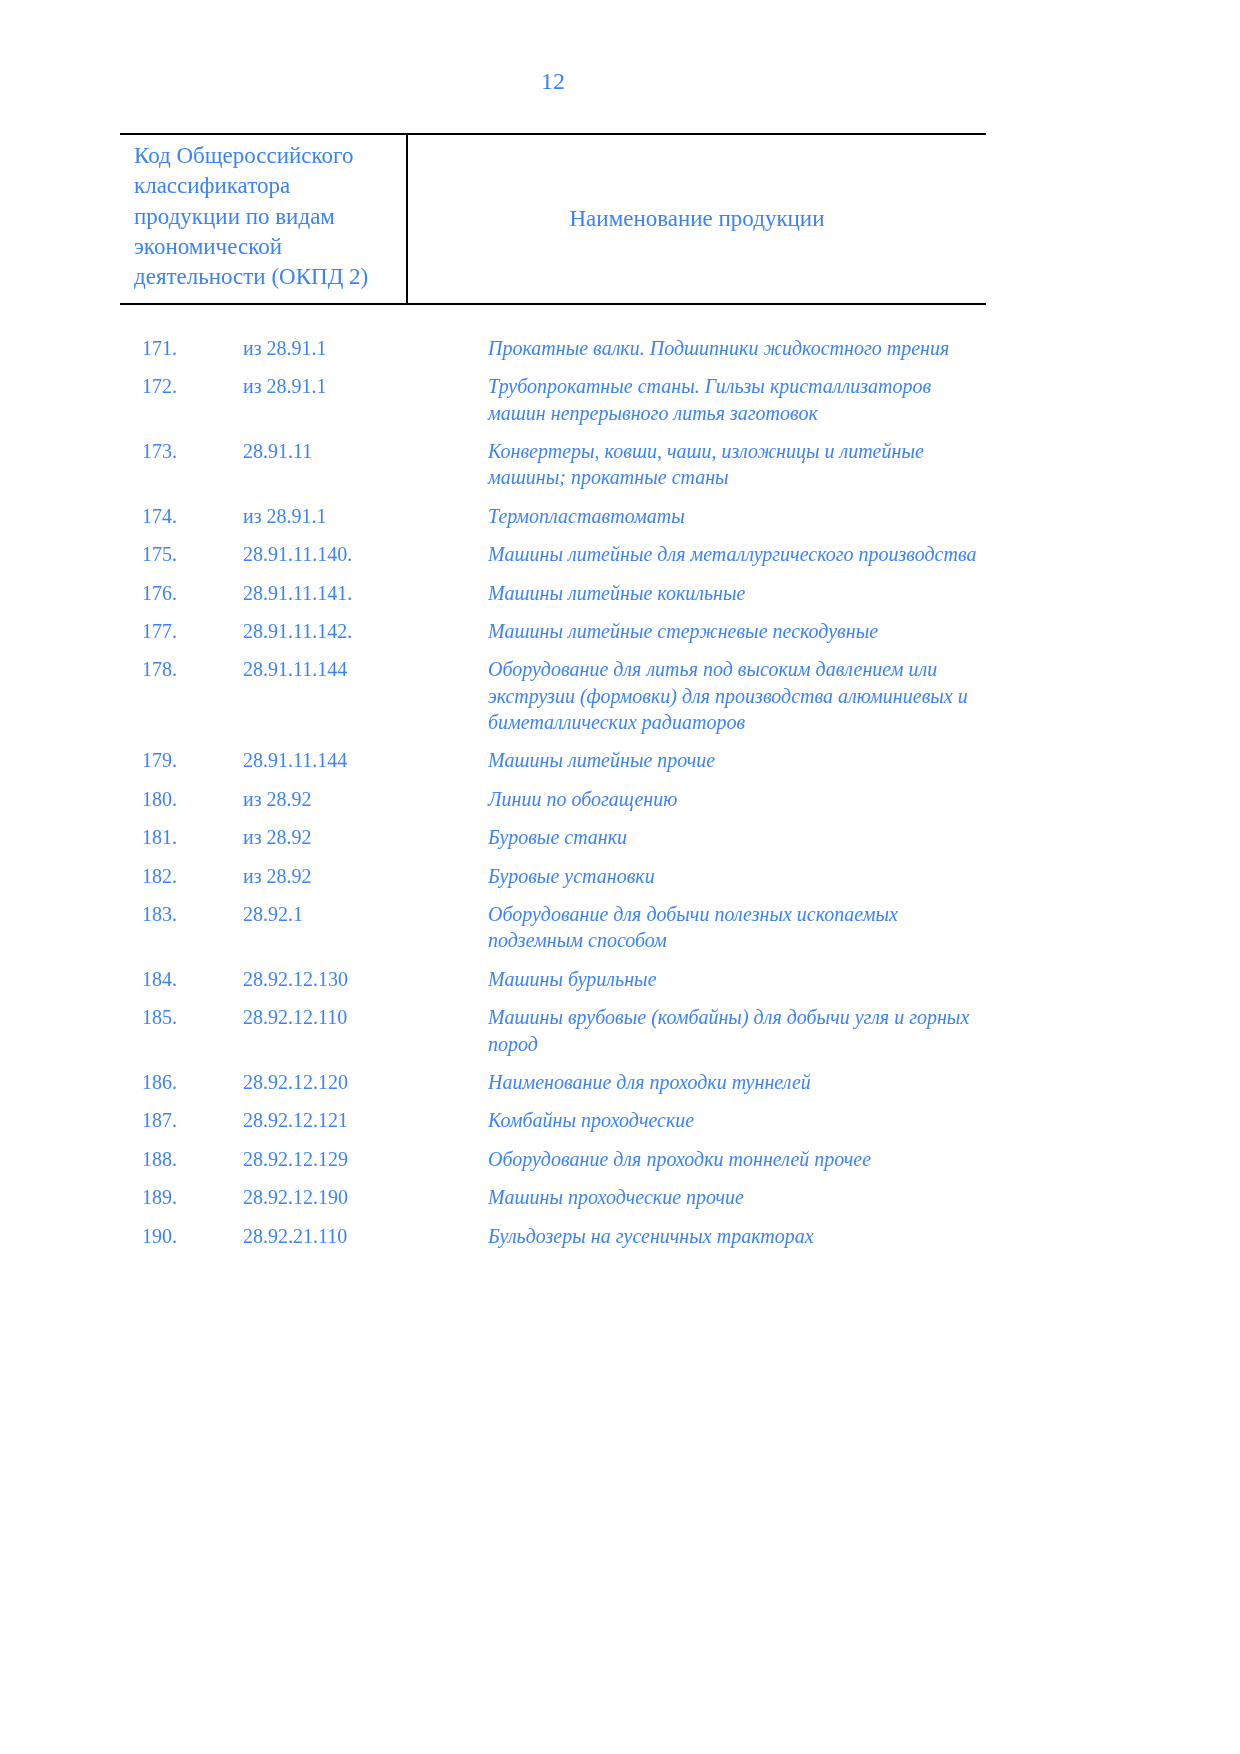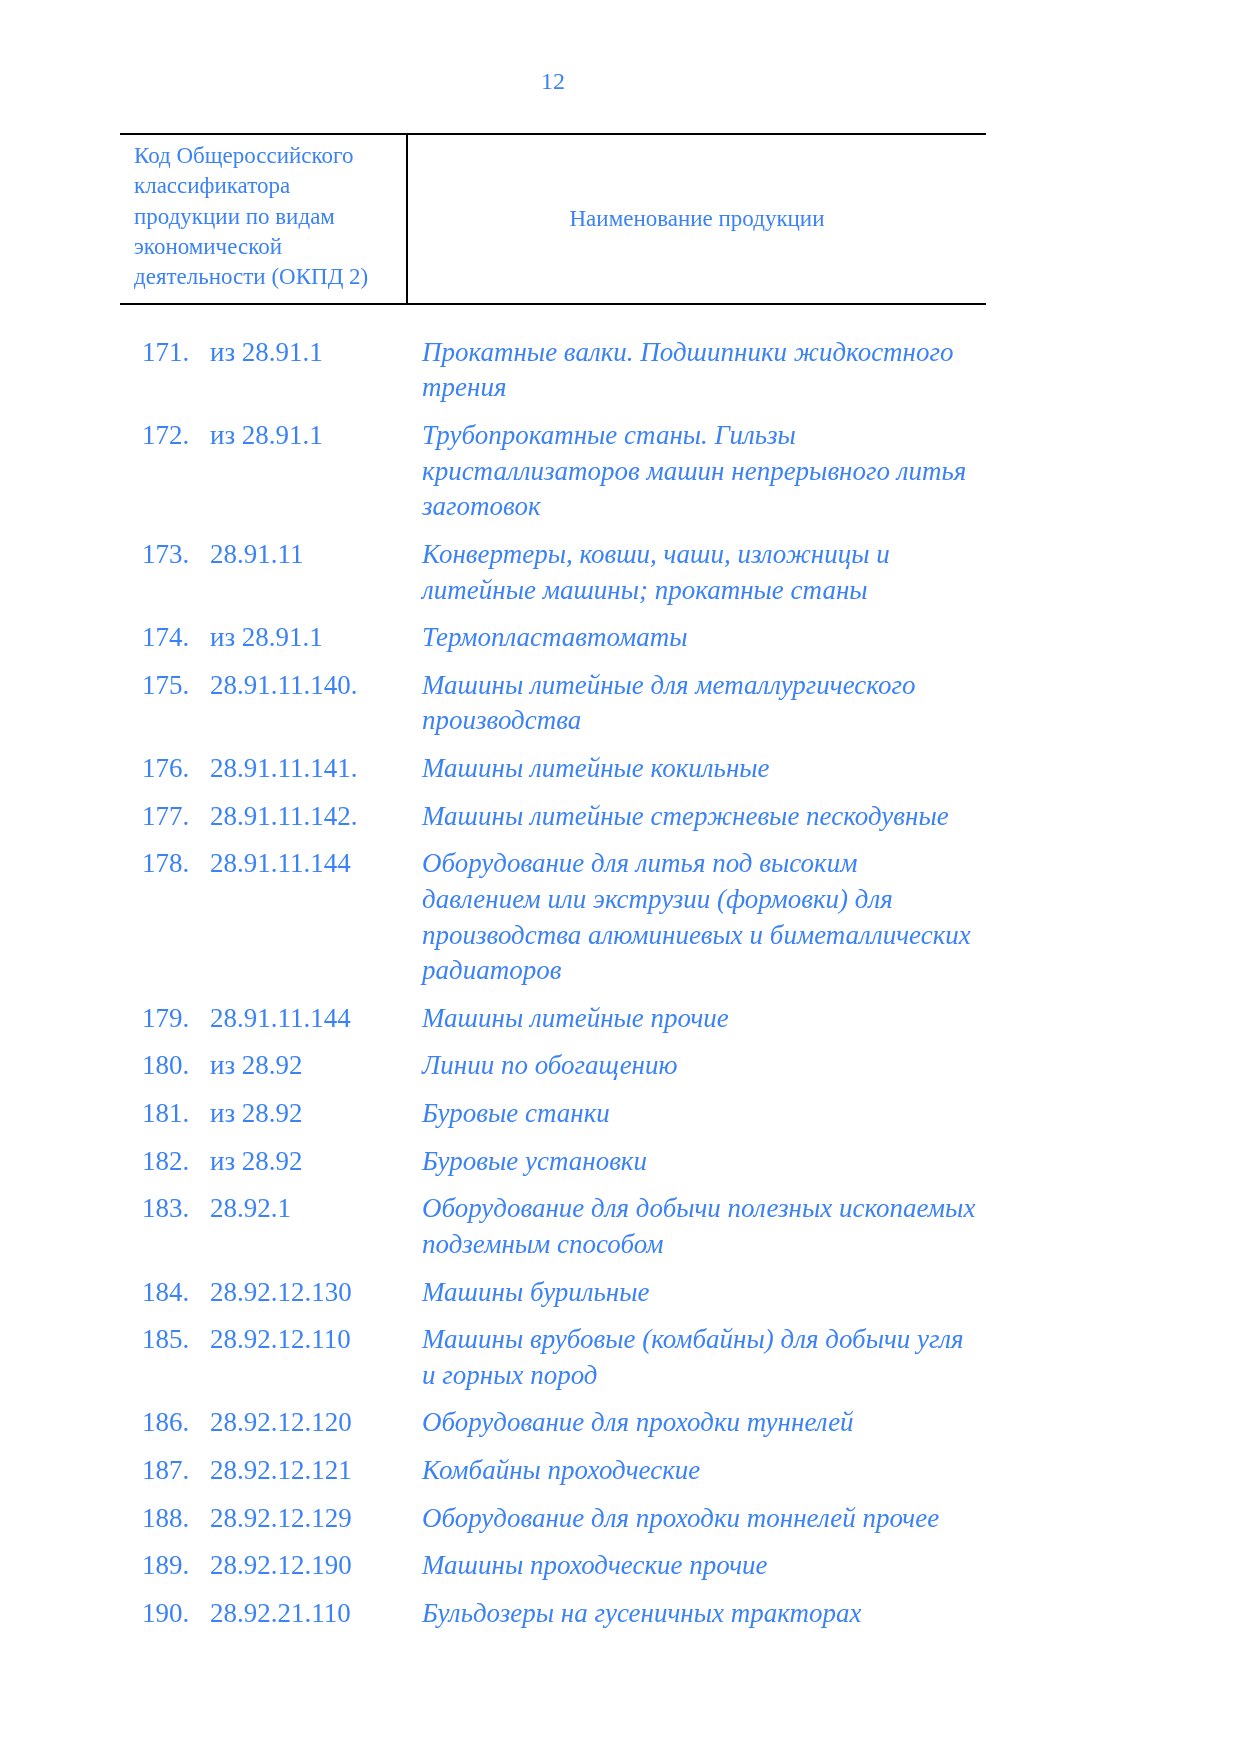--- a/index.html
+++ b/index.html
@@ -48,23 +48,24 @@
     align-items: center;
     justify-content: center;
     font-size: 23px;
     padding: 6px 10px;
   }
   .table-body {
     padding-top: 30px;
   }
   .row {
     display: flex;
-    font-size: 27px;
+    font-size: 20px;
     line-height: 1.32;
     margin-bottom: 12px;
+    gap: 33px;
   }
   .num {
     width: 90px;
     box-sizing: border-box;
     padding-left: 22px;
     flex-shrink: 0;
   }
   .code {
     width: 212px;
     box-sizing: border-box;
@@ -175,21 +176,21 @@
 
   <div class="row">
     <span class="num">185.</span>
     <span class="code">28.92.12.110</span>
     <span class="name">Машины врубовые (комбайны) для добычи угля и горных пород</span>
   </div>
 
   <div class="row">
     <span class="num">186.</span>
     <span class="code">28.92.12.120</span>
-    <span class="name">Оборудование для проходки туннелей</span>
+    <span class="name">Наименование для проходки туннелей</span>
   </div>
 
   <div class="row">
     <span class="num">187.</span>
     <span class="code">28.92.12.121</span>
     <span class="name">Комбайны проходческие</span>
   </div>
 
   <div class="row">
     <span class="num">188.</span>

